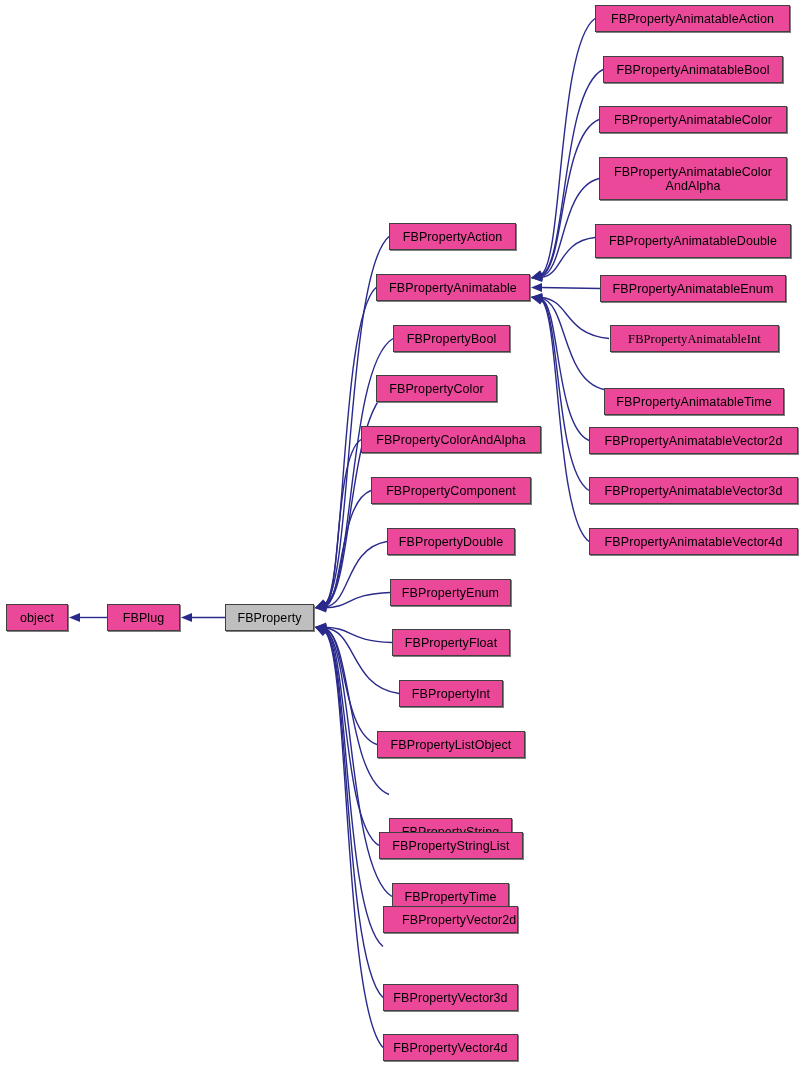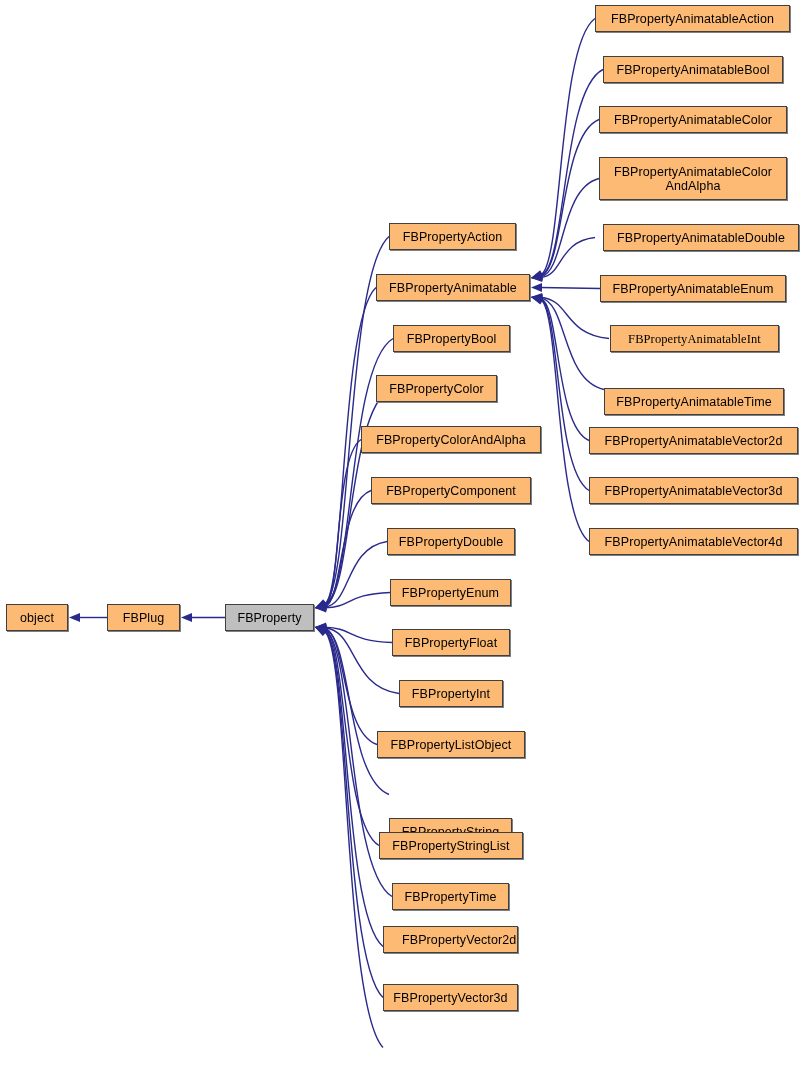--- a/index.html
+++ b/index.html
@@ -25,21 +25,21 @@
     left: 0;
     top: 0;
     width: 803px;
     height: 1067px;
     pointer-events: none;
   }
   .node {
     position: absolute;
     box-sizing: border-box;
     border: 1px solid #404040;
-    background: #fdba74;
+    background: #ec4899;
     color: #000000;
     font-size: 12.5px;
     line-height: 14px;
     text-align: center;
     white-space: pre-line;
     display: flex;
     align-items: center;
     justify-content: center;
     letter-spacing: 0.1px;
     box-shadow: 1px 1px 0 0 #808080;
@@ -132,27 +132,28 @@
     <div class="node" style="left: 361px; top: 426px; width: 180px; height: 27px;"><span class="node-label">FBPropertyColorAndAlpha</span></div>
     <div class="node" style="left: 371px; top: 477px; width: 160px; height: 27px;"><span class="node-label">FBPropertyComponent</span></div>
     <div class="node" style="left: 387px; top: 528px; width: 128px; height: 27px;"><span class="node-label">FBPropertyDouble</span></div>
     <div class="node" style="left: 390px; top: 579px; width: 121px; height: 27px;"><span class="node-label">FBPropertyEnum</span></div>
     <div class="node" style="left: 392px; top: 629px; width: 118px; height: 27px;"><span class="node-label">FBPropertyFloat</span></div>
     <div class="node" style="left: 399px; top: 680px; width: 104px; height: 27px;"><span class="node-label">FBPropertyInt</span></div>
     <div class="node" style="left: 377px; top: 731px; width: 148px; height: 27px;"><span class="node-label">FBPropertyListObject</span></div>
     <div class="node" style="left: 389px; top: 781px; width: 123px; height: 27px; margin-top: 37px;"><span class="node-label">FBPropertyString</span></div>
     <div class="node" style="left: 379px; top: 832px; width: 144px; height: 27px;"><span class="node-label">FBPropertyStringList</span></div>
     <div class="node" style="left: 392px; top: 883px; width: 117px; height: 27px;"><span class="node-label">FBPropertyTime</span></div>
-    <div class="node" style="left: 383px; top: 926px; width: 135px; height: 27px; padding-left: 15px;"><span class="node-label">FBPropertyVector2d</span></div>
+    <div class="node" style="left: 383px; top: 906px; width: 135px; height: 27px; padding-left: 15px;"><span class="node-label">FBPropertyVector2d</span></div>
     <div class="node" style="left: 383px; top: 984px; width: 135px; height: 27px;"><span class="node-label">FBPropertyVector3d</span></div>
+    <div class="node" style="left: 383px; top: 1034px; width: 135px; height: 27px;"><span class="node-label">FBPropertyVector4d</span></div>
     <div class="node" style="left: 595px; top: 5px; width: 195px; height: 27px;"><span class="node-label">FBPropertyAnimatableAction</span></div>
     <div class="node" style="left: 603px; top: 56px; width: 180px; height: 27px;"><span class="node-label">FBPropertyAnimatableBool</span></div>
     <div class="node" style="left: 599px; top: 106px; width: 188px; height: 27px;"><span class="node-label">FBPropertyAnimatableColor</span></div>
     <div class="node" style="left: 599px; top: 157px; width: 188px; height: 43px;"><span class="node-label">FBPropertyAnimatableColor
 AndAlpha</span></div>
-    <div class="node" style="left: 595px; top: 224px; width: 196px; height: 27px; margin-left: 8px;"><span class="node-label">FBPropertyAnimatableDouble</span></div>
+    <div class="node" style="left: 595px; top: 224px; width: 196px; height: 34px;"><span class="node-label">FBPropertyAnimatableDouble</span></div>
     <div class="node" style="left: 600px; top: 275px; width: 186px; height: 27px;"><span class="node-label">FBPropertyAnimatableEnum</span></div>
     <div class="node" style="left: 610px; top: 325px; width: 169px; height: 27px; font-family: Liberation Serif, serif;"><span class="node-label">FBPropertyAnimatableInt</span></div>
     <div class="node" style="left: 604px; top: 388px; width: 180px; height: 27px;"><span class="node-label">FBPropertyAnimatableTime</span></div>
     <div class="node" style="left: 589px; top: 427px; width: 209px; height: 27px;"><span class="node-label">FBPropertyAnimatableVector2d</span></div>
     <div class="node" style="left: 589px; top: 477px; width: 209px; height: 27px;"><span class="node-label">FBPropertyAnimatableVector3d</span></div>
     <div class="node" style="left: 589px; top: 528px; width: 209px; height: 27px;"><span class="node-label">FBPropertyAnimatableVector4d</span></div>
   </div>
 
 </body></html>

